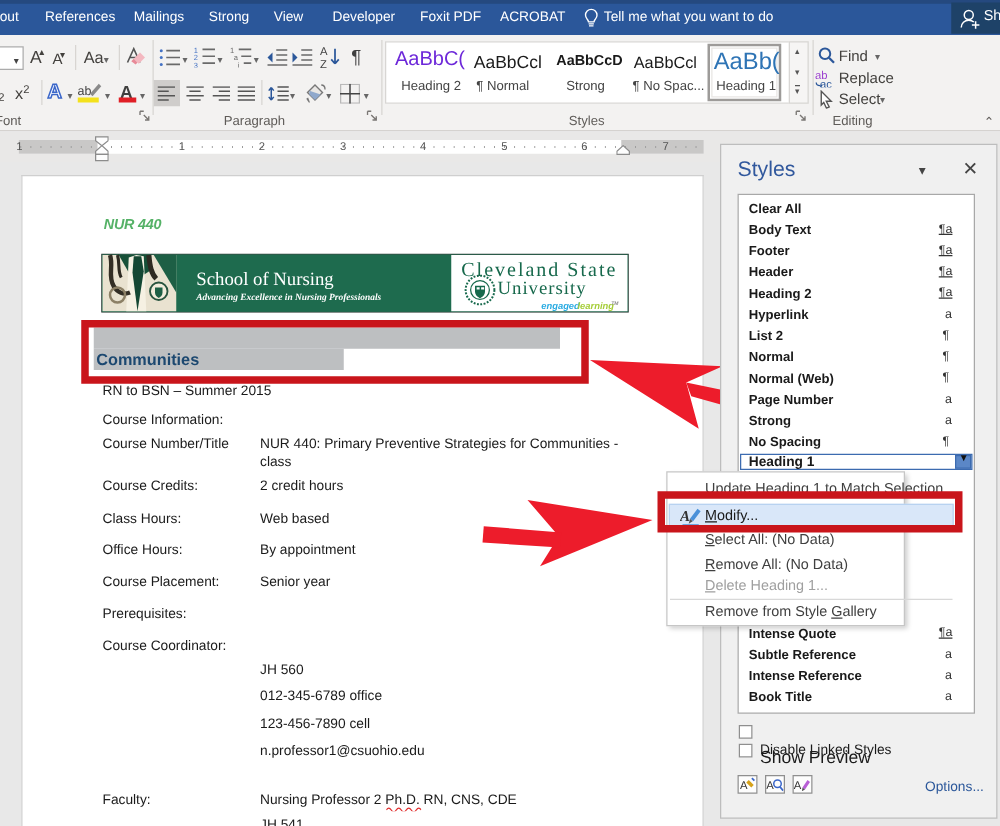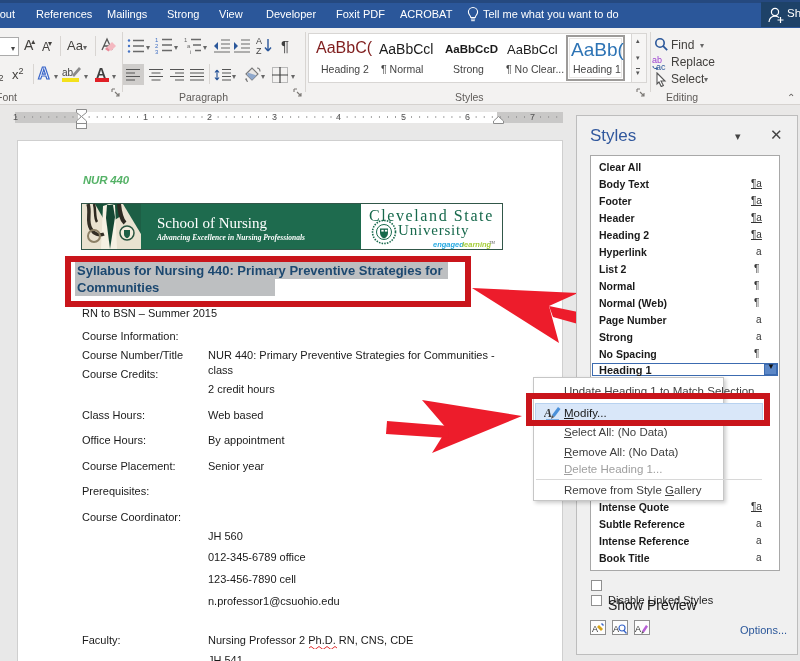--- a/index.html
+++ b/index.html
@@ -198,28 +198,28 @@
         <rect x=".5" y=".5" width="15" height="15" fill="none"></rect>
       </g>
       <g stroke="#444" stroke-width="1.2">
         <path d="M8 0v16M0 8h16"></path>
       </g>
     </svg>
   <div style="position:absolute;left:291px;top:44px;color:#666;font-size:8px;">▾</div>
 
   <div style="position:absolute;left:308px;top:5px;width:339px;height:50px;background:#fff;border:1px solid #d8d6d4;"></div>
   <div style="position:absolute;left:315px;top:8px;width:320px;height:44px;">
-    <span style="position:absolute;left:1px;top:3px;font-size:16px;color:#7f1d1d;">AaBbC(</span>
+    <span style="position:absolute;left:1px;top:3px;font-size:16px;color:#6d28d9;">AaBbC(</span>
     <span style="position:absolute;left:6px;top:27px;font-size:10.5px;color:#444;">Heading 2</span>
     <span style="position:absolute;left:64px;top:5px;font-size:14px;color:#1a1a1a;">AaBbCcl</span>
     <span style="position:absolute;left:66px;top:27px;font-size:10.5px;color:#444;">¶ Normal</span>
     <span style="position:absolute;left:130px;top:7px;font-size:11.5px;color:#1a1a1a;font-weight:bold;">AaBbCcD</span>
     <span style="position:absolute;left:138px;top:27px;font-size:10.5px;color:#444;">Strong</span>
     <span style="position:absolute;left:192px;top:6px;font-size:13px;color:#1a1a1a;">AaBbCcl</span>
-    <span style="position:absolute;left:191px;top:27px;font-size:10.5px;color:#444;">¶ No Clear...</span>
+    <span style="position:absolute;left:191px;top:27px;font-size:10.5px;color:#444;">¶ No Spac...</span>
   </div>
   <div style="position:absolute;left:566px;top:7px;width:59px;height:46px;background:#fff;border:2px solid #9d9b99;outline:1px solid #e8e6e4;outline-offset:-4px;"></div>
   <span style="position:absolute;left:571px;top:11px;font-size:19px;color:#2e74b5;">AaBb(</span>
   <span style="position:absolute;left:573px;top:35px;font-size:10.5px;color:#444;">Heading 1</span>
   <div style="position:absolute;left:631px;top:5px;width:16px;height:50px;border:1px solid #d8d6d4;background:#f6f5f4;">
     <div style="position:absolute;left:4px;top:3px;color:#555;font-size:7px;">▴</div>
     <div style="position:absolute;left:4px;top:20px;color:#555;font-size:7px;">▾</div>
     <div style="position:absolute;left:4px;top:34px;color:#555;font-size:7px;border-top:1px solid #555;">▾</div>
   </div>
 
@@ -307,31 +307,30 @@
     </g>
     <g font-size="7.5" font-style="italic" font-weight="bold">
       <text x="352" y="44" fill="#29abe2">engaged</text>
       <text x="381" y="44" fill="#a6ce39">learning</text>
       <text x="408" y="41" fill="#8a8a8a" font-size="4">TM</text>
     </g>
   </svg>
 
   <div style="position:absolute;left:75px;top:132px;width:373px;height:17px;background:#bdbfc1;"></div>
   <div style="position:absolute;left:75px;top:149px;width:200px;height:17px;background:#bdbfc1;"></div>
-  <div style="position:absolute;left:77px;top:133px;font-size:13px;font-weight:bold;color:#1c4870;">Syllabus for Nursing 440: Primary Preventive Strategies for</div>
   <div style="position:absolute;left:77px;top:150px;font-size:13px;font-weight:bold;color:#1c4870;">Communities</div>
 
   <div style="position:absolute;left:65px;top:126px;width:406px;height:51px;border:6px solid #c9151b;"></div>
 
   <div class="doctext" style="left:82px;top:177px;">RN to BSN – Summer 2015</div>
   <div class="doctext" style="left:82px;top:200px;">Course Information:</div>
   <div class="doctext" style="left:82px;top:219px;">Course Number/Title</div>
   <div class="doctext" style="left:208px;top:219px;">NUR 440: Primary Preventive Strategies for Communities -</div>
   <div class="doctext" style="left:208px;top:234px;">class</div>
-  <div class="doctext" style="left:82px;top:238px;">Course Credits:</div>
+  <div class="doctext" style="left:82px;top:253px;">Course Credits:</div>
   <div class="doctext" style="left:208px;top:253px;">2 credit hours</div>
   <div class="doctext" style="left:82px;top:279px;">Class Hours:</div>
   <div class="doctext" style="left:208px;top:279px;">Web based</div>
   <div class="doctext" style="left:82px;top:304px;">Office Hours:</div>
   <div class="doctext" style="left:208px;top:304px;">By appointment</div>
   <div class="doctext" style="left:82px;top:330px;">Course Placement:</div>
   <div class="doctext" style="left:208px;top:330px;">Senior year</div>
   <div class="doctext" style="left:82px;top:355px;">Prerequisites:</div>
   <div class="doctext" style="left:82px;top:381px;">Course Coordinator:</div>
   <div class="doctext" style="left:208px;top:400px;">JH 560</div>

